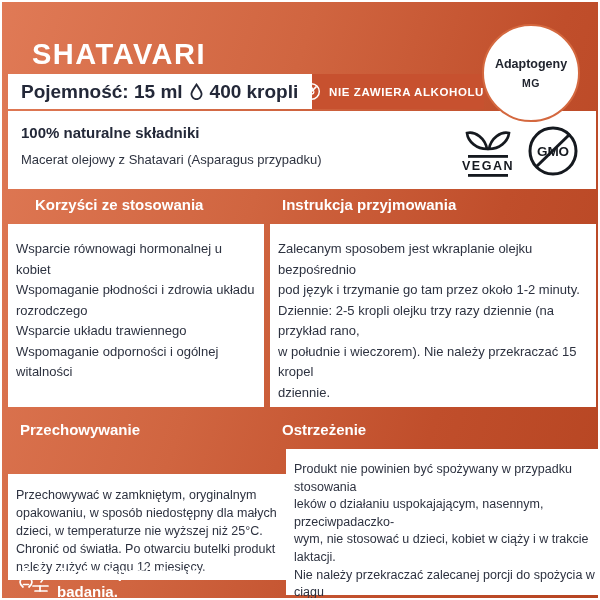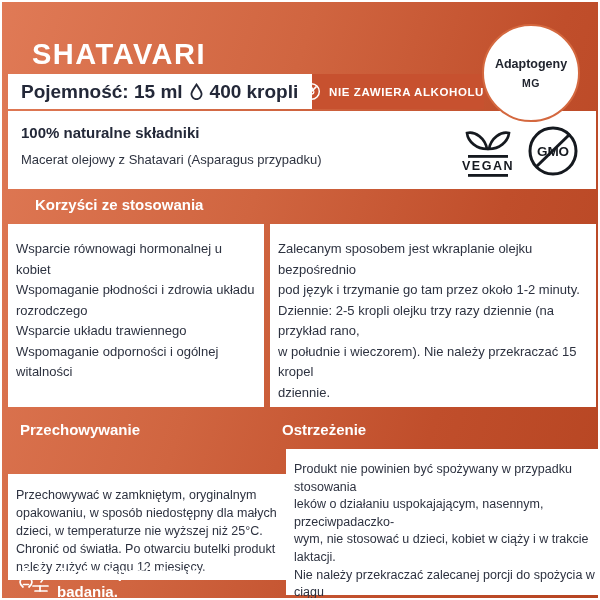--- a/index.html
+++ b/index.html
@@ -111,20 +111,21 @@
     <div class="gmo-wrap">
       <svg width="54" height="54" viewBox="0 0 54 54">
         <circle cx="27" cy="27" r="23" fill="none" stroke="#15191f" stroke-width="3"></circle>
         <text x="27" y="32" text-anchor="middle" font-family="Liberation Sans, sans-serif" font-size="13.5" font-weight="bold" fill="#15191f">GMO</text>
         <line x1="10" y1="43" x2="44" y2="10" stroke="#15191f" stroke-width="3"></line>
       </svg>
     </div>
   </div>
 
   <h2 class="sec-h h-benefits">Korzyści ze stosowania</h2>
+  <h2 class="sec-h h-instructions">Instrukcja przyjmowania</h2>
 
   <div class="box box-benefits pre">Wsparcie równowagi hormonalnej u kobiet
 Wspomaganie płodności i zdrowia układu
 rozrodczego
 Wsparcie układu trawiennego
 Wspomaganie odporności i ogólnej witalności</div>
   <div class="box box-instructions pre">Zalecanym sposobem jest wkraplanie olejku bezpośrednio
 pod język i trzymanie go tam przez około 1-2 minuty.
 Dziennie: 2-5 kropli olejku trzy razy dziennie (na przykład rano,
 w południe i wieczorem). Nie należy przekraczać 15 kropel

